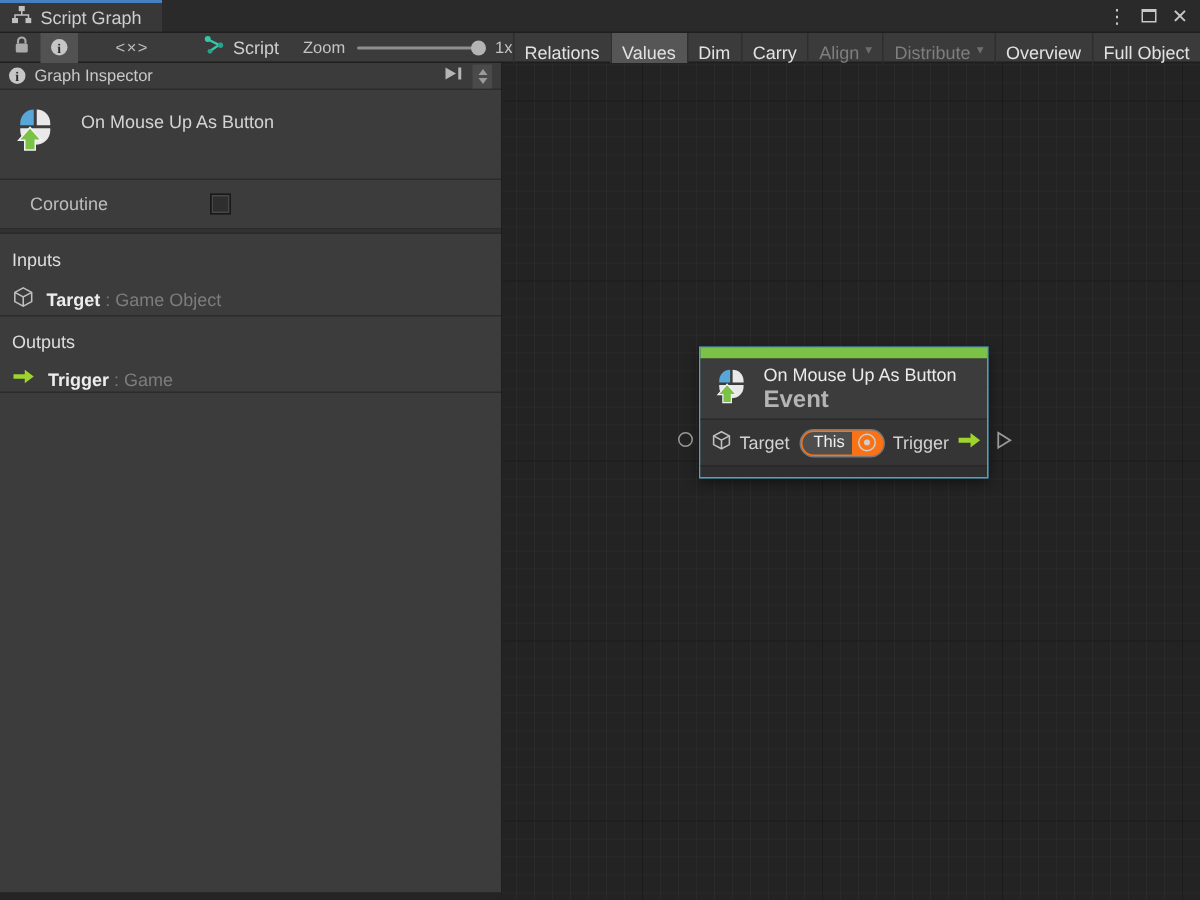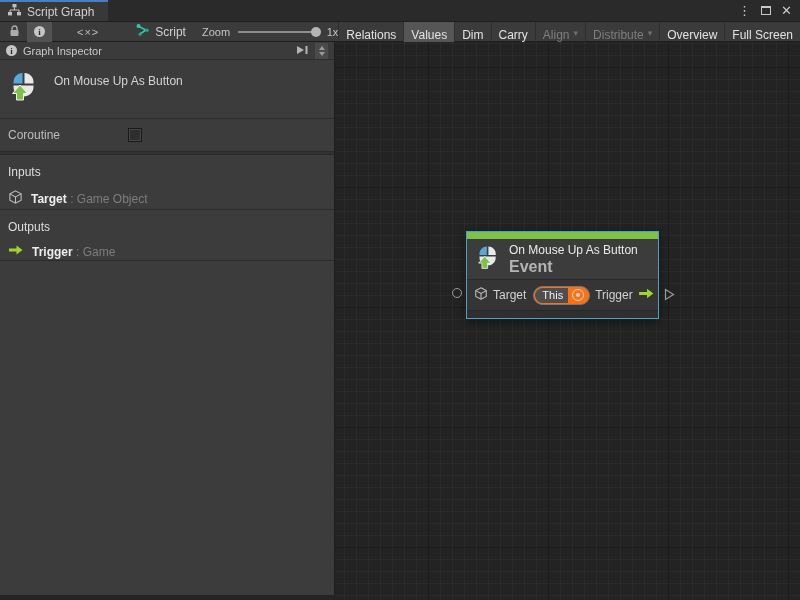--- a/index.html
+++ b/index.html
@@ -46,21 +46,21 @@
     font-size:9px; font-weight:bold; display:flex; align-items:center; justify-content:center; font-family:"Liberation Serif",serif; }
   .spinner { width:13px; height:16px; background:#4a4a4a; display:flex; flex-direction:column;
     align-items:center; justify-content:center; gap:2px; }
   .spinner i { width:0; height:0; border-left:3px solid transparent; border-right:3px solid transparent; }
   .spinner .up { border-bottom:4px solid #9a9a9a; }
   .spinner .down { border-top:4px solid #9a9a9a; }
 
   .unit-block { padding:10px 8px 12px 8px; display:flex; align-items:flex-start; gap:14px; border-bottom:1px solid #2b2b2b; }
   .unit-title { font-size:12px; color:#d4d4d4; padding-top:4px; }
 
-  .coroutine-row { display:flex; align-items:center; padding:9px 8px; border-bottom:1px solid #2b2b2b; }
+  .coroutine-row { display:flex; align-items:center; padding:9px 20px; border-bottom:1px solid #2b2b2b; }
   .coroutine-row .lbl { font-size:12px; color:#bdbdbd; width:120px; }
   .checkbox { width:14px; height:14px; background:#2e2e2e; border:1px solid #191919; box-shadow:0 0 0 1px #474747 inset; }
 
   .sep-thick { height:3px; background:#313131; border-bottom:1px solid #2a2a2a; }
   .section { border-bottom:1px solid #2b2b2b; padding:10px 8px 1px 8px; }
   .section-heading { font-size:12px; color:#dedede; margin-bottom:10px; }
   .port-row { display:flex; align-items:center; gap:8px; font-size:12px; }
   .port-name { color:#ededed; font-weight:bold; }
   .port-type { color:#7d7d7d; }
 
@@ -176,21 +176,21 @@
       <span class="caret">▾</span>
     </div>
     <div class="tb-item disabled">
       <span>Distribute</span>
       <span class="caret">▾</span>
     </div>
     <div class="tb-item">
         <span>Overview</span>
       </div>
     <div class="tb-item">
-        <span>Full Screen</span>
+        <span>Full Object</span>
       </div>
   </div>
 </div>
 
 <div class="inspector">
   <div class="insp-header">
     <span class="info-circle">i</span>
     <span class="title">Graph Inspector</span>
     <span>
       <svg width="14" height="12" viewBox="0 0 14 12">

